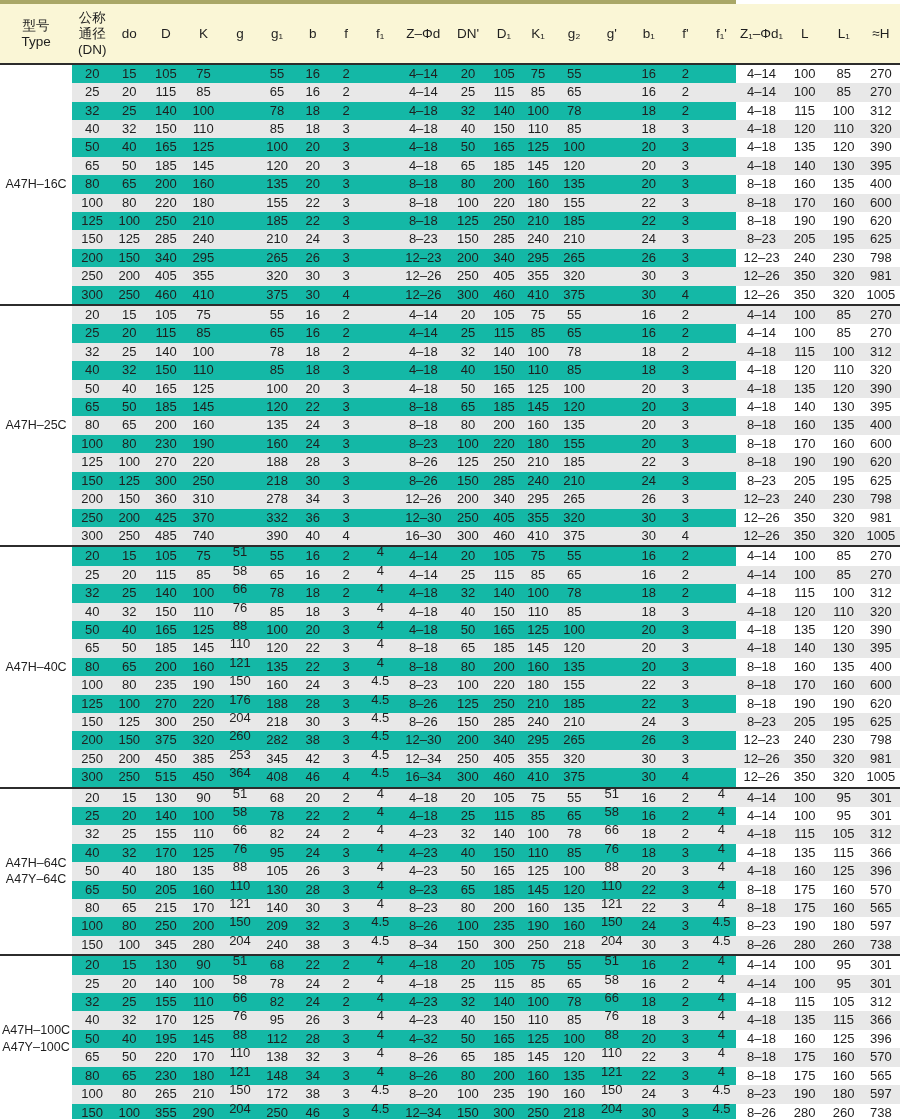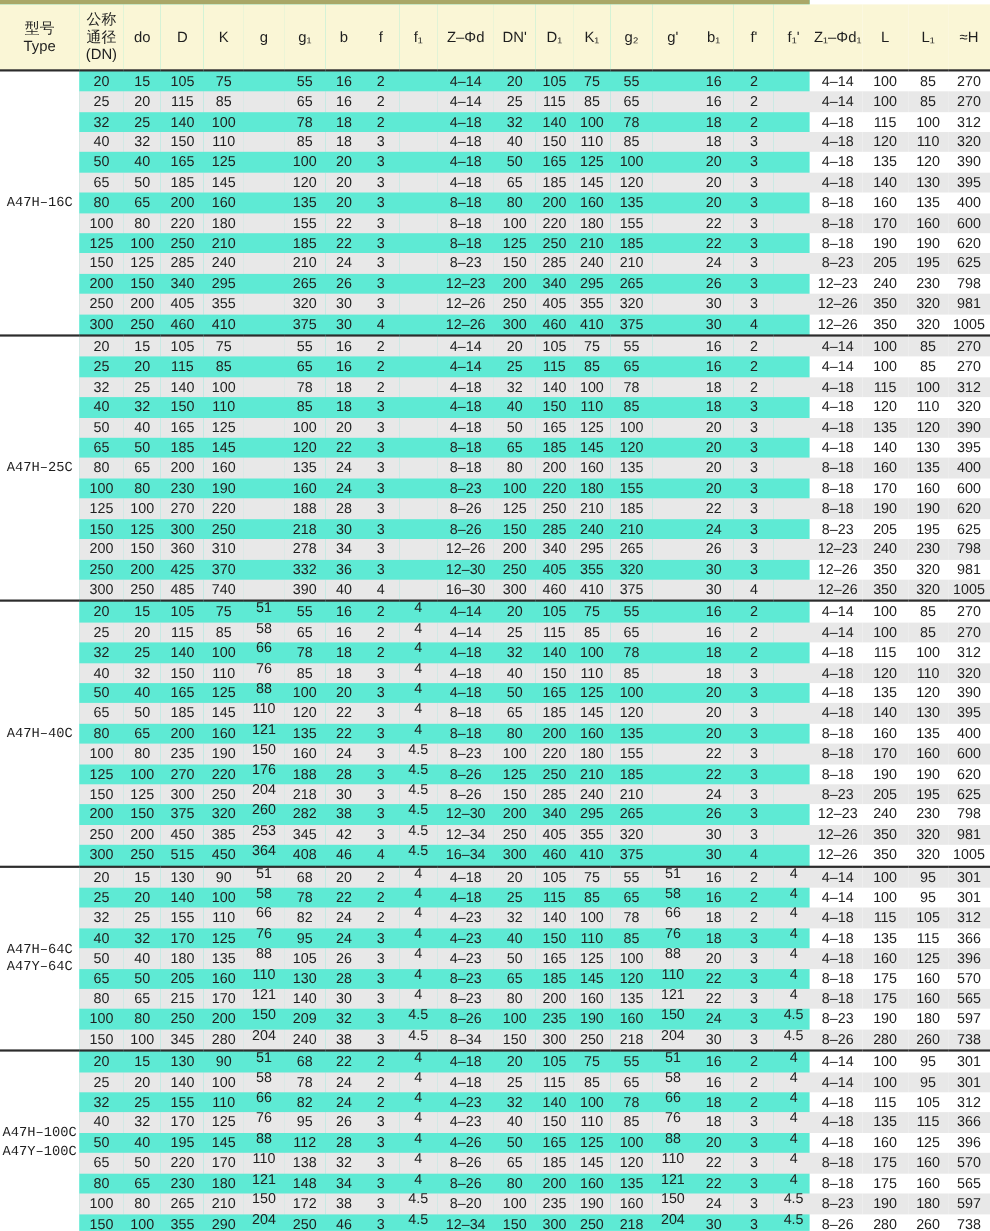--- a/index.html
+++ b/index.html
@@ -1,27 +1,27 @@
 <!DOCTYPE html>
 <html><head>
 <meta charset="utf-8">
 <style>
   html,body{margin:0;padding:0;background:#ffffff;}
   body{width:900px;font-family:"Liberation Sans", sans-serif;color:#1f1f1f;}
-  .page{width:736px;height:1119px;background:#5eead4;box-sizing:border-box;border-top:4px solid #a9a767;}
+  .page{width:736px;height:1119px;background:#14b8a6;box-sizing:border-box;border-top:4px solid #a9a767;}
   table{border-collapse:collapse;table-layout:fixed;width:900px;border-bottom:2px solid #2c2c2c;}
   thead tr{background:#faf6d6;}
   thead th{font-weight:normal;font-size:13.5px;line-height:1.18;padding:6px 0 5px 0;height:47px;
            vertical-align:middle;text-align:center;white-space:pre-line;border-bottom:2px solid #2c2c2c;}
   tbody.block{border-top:2px solid #2c2c2c;}
   tbody td{text-align:center;font-size:13px;line-height:18.4px;height:18.4px;padding:0;
            white-space:nowrap;overflow:visible;}
   tr.shade td{background:#e8e8e8;}
   td.type-cell{background:#ffffff !important;font-size:12.5px;white-space:pre-line;line-height:1.35;
-               vertical-align:middle;font-family:Liberation Mono, monospace;}
+               vertical-align:middle;}
   .raised{display:inline-block;position:relative;top:-4px;}
 </style>
 </head>
 <body>
 
 <div class="page">
   <table>
     <colgroup>
       <col style="width:72px">
         <col style="width:40px">
@@ -1344,21 +1344,21 @@
         <tr>
           <td>50</td>
           <td>40</td>
           <td>195</td>
           <td>145</td>
           <td><span class="raised">88</span></td>
           <td>112</td>
           <td>28</td>
           <td>3</td>
           <td><span class="raised">4</span></td>
-          <td>4–26</td>
+          <td>4–32</td>
           <td>50</td>
           <td>165</td>
           <td>125</td>
           <td>100</td>
           <td><span class="raised">88</span></td>
           <td>20</td>
           <td>3</td>
           <td><span class="raised">4</span></td>
           <td>4–18</td>
           <td>160</td>

